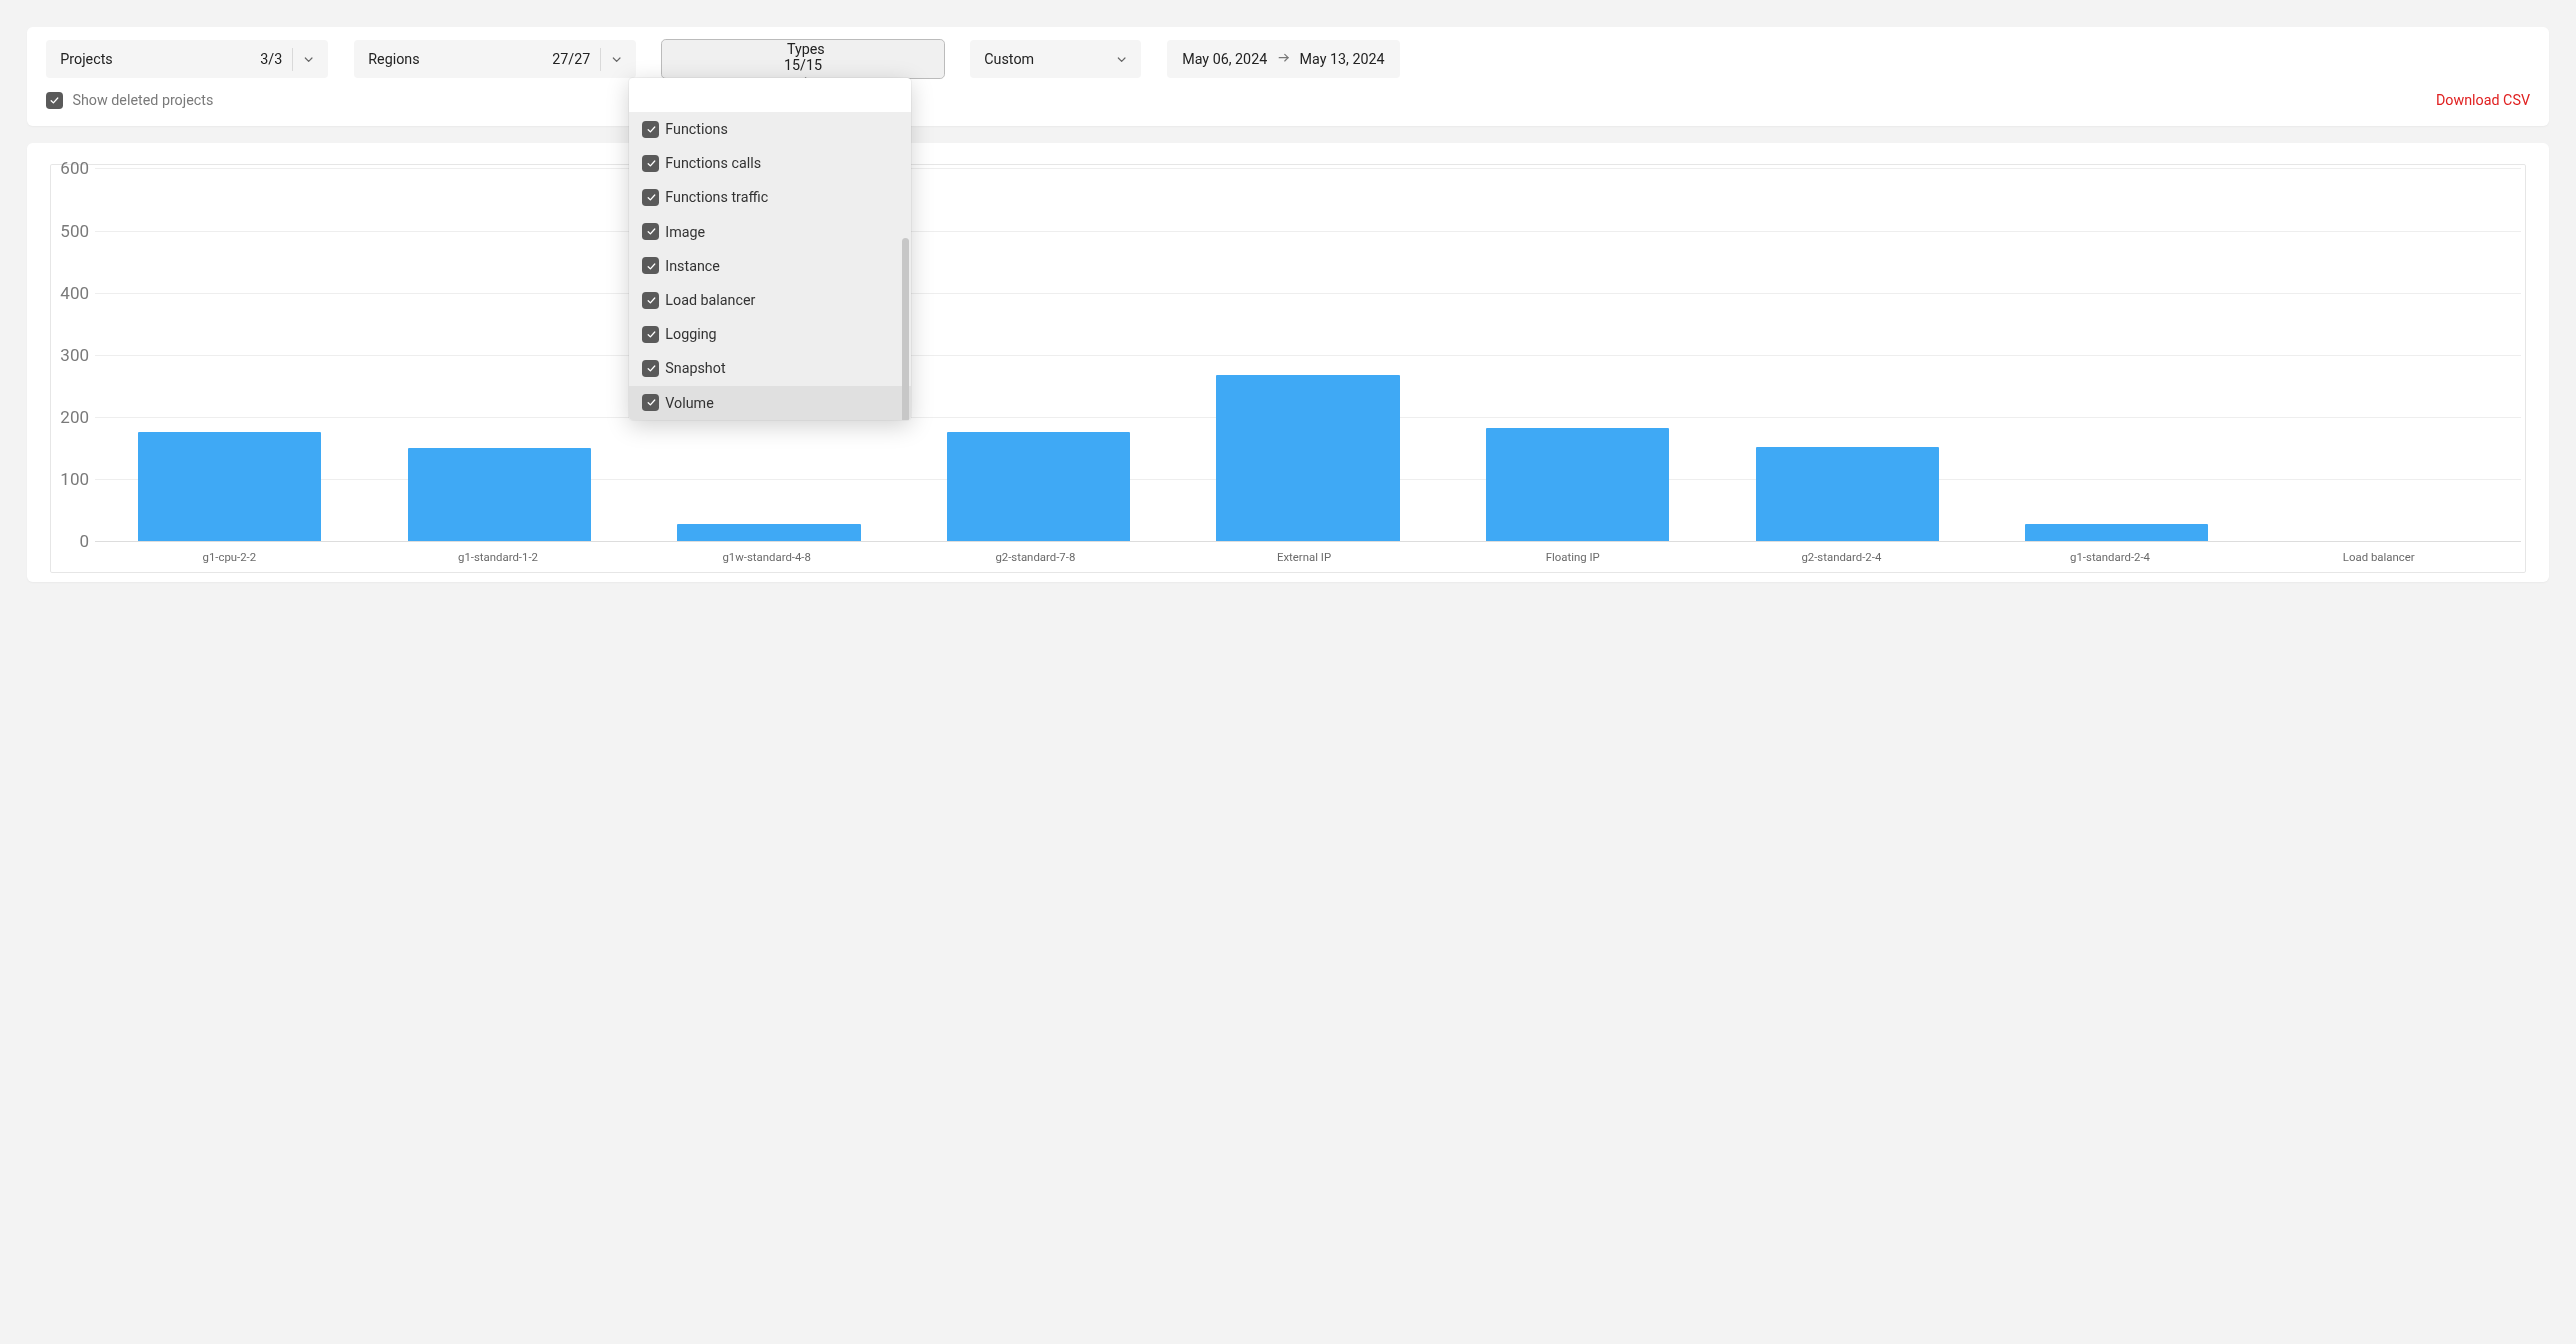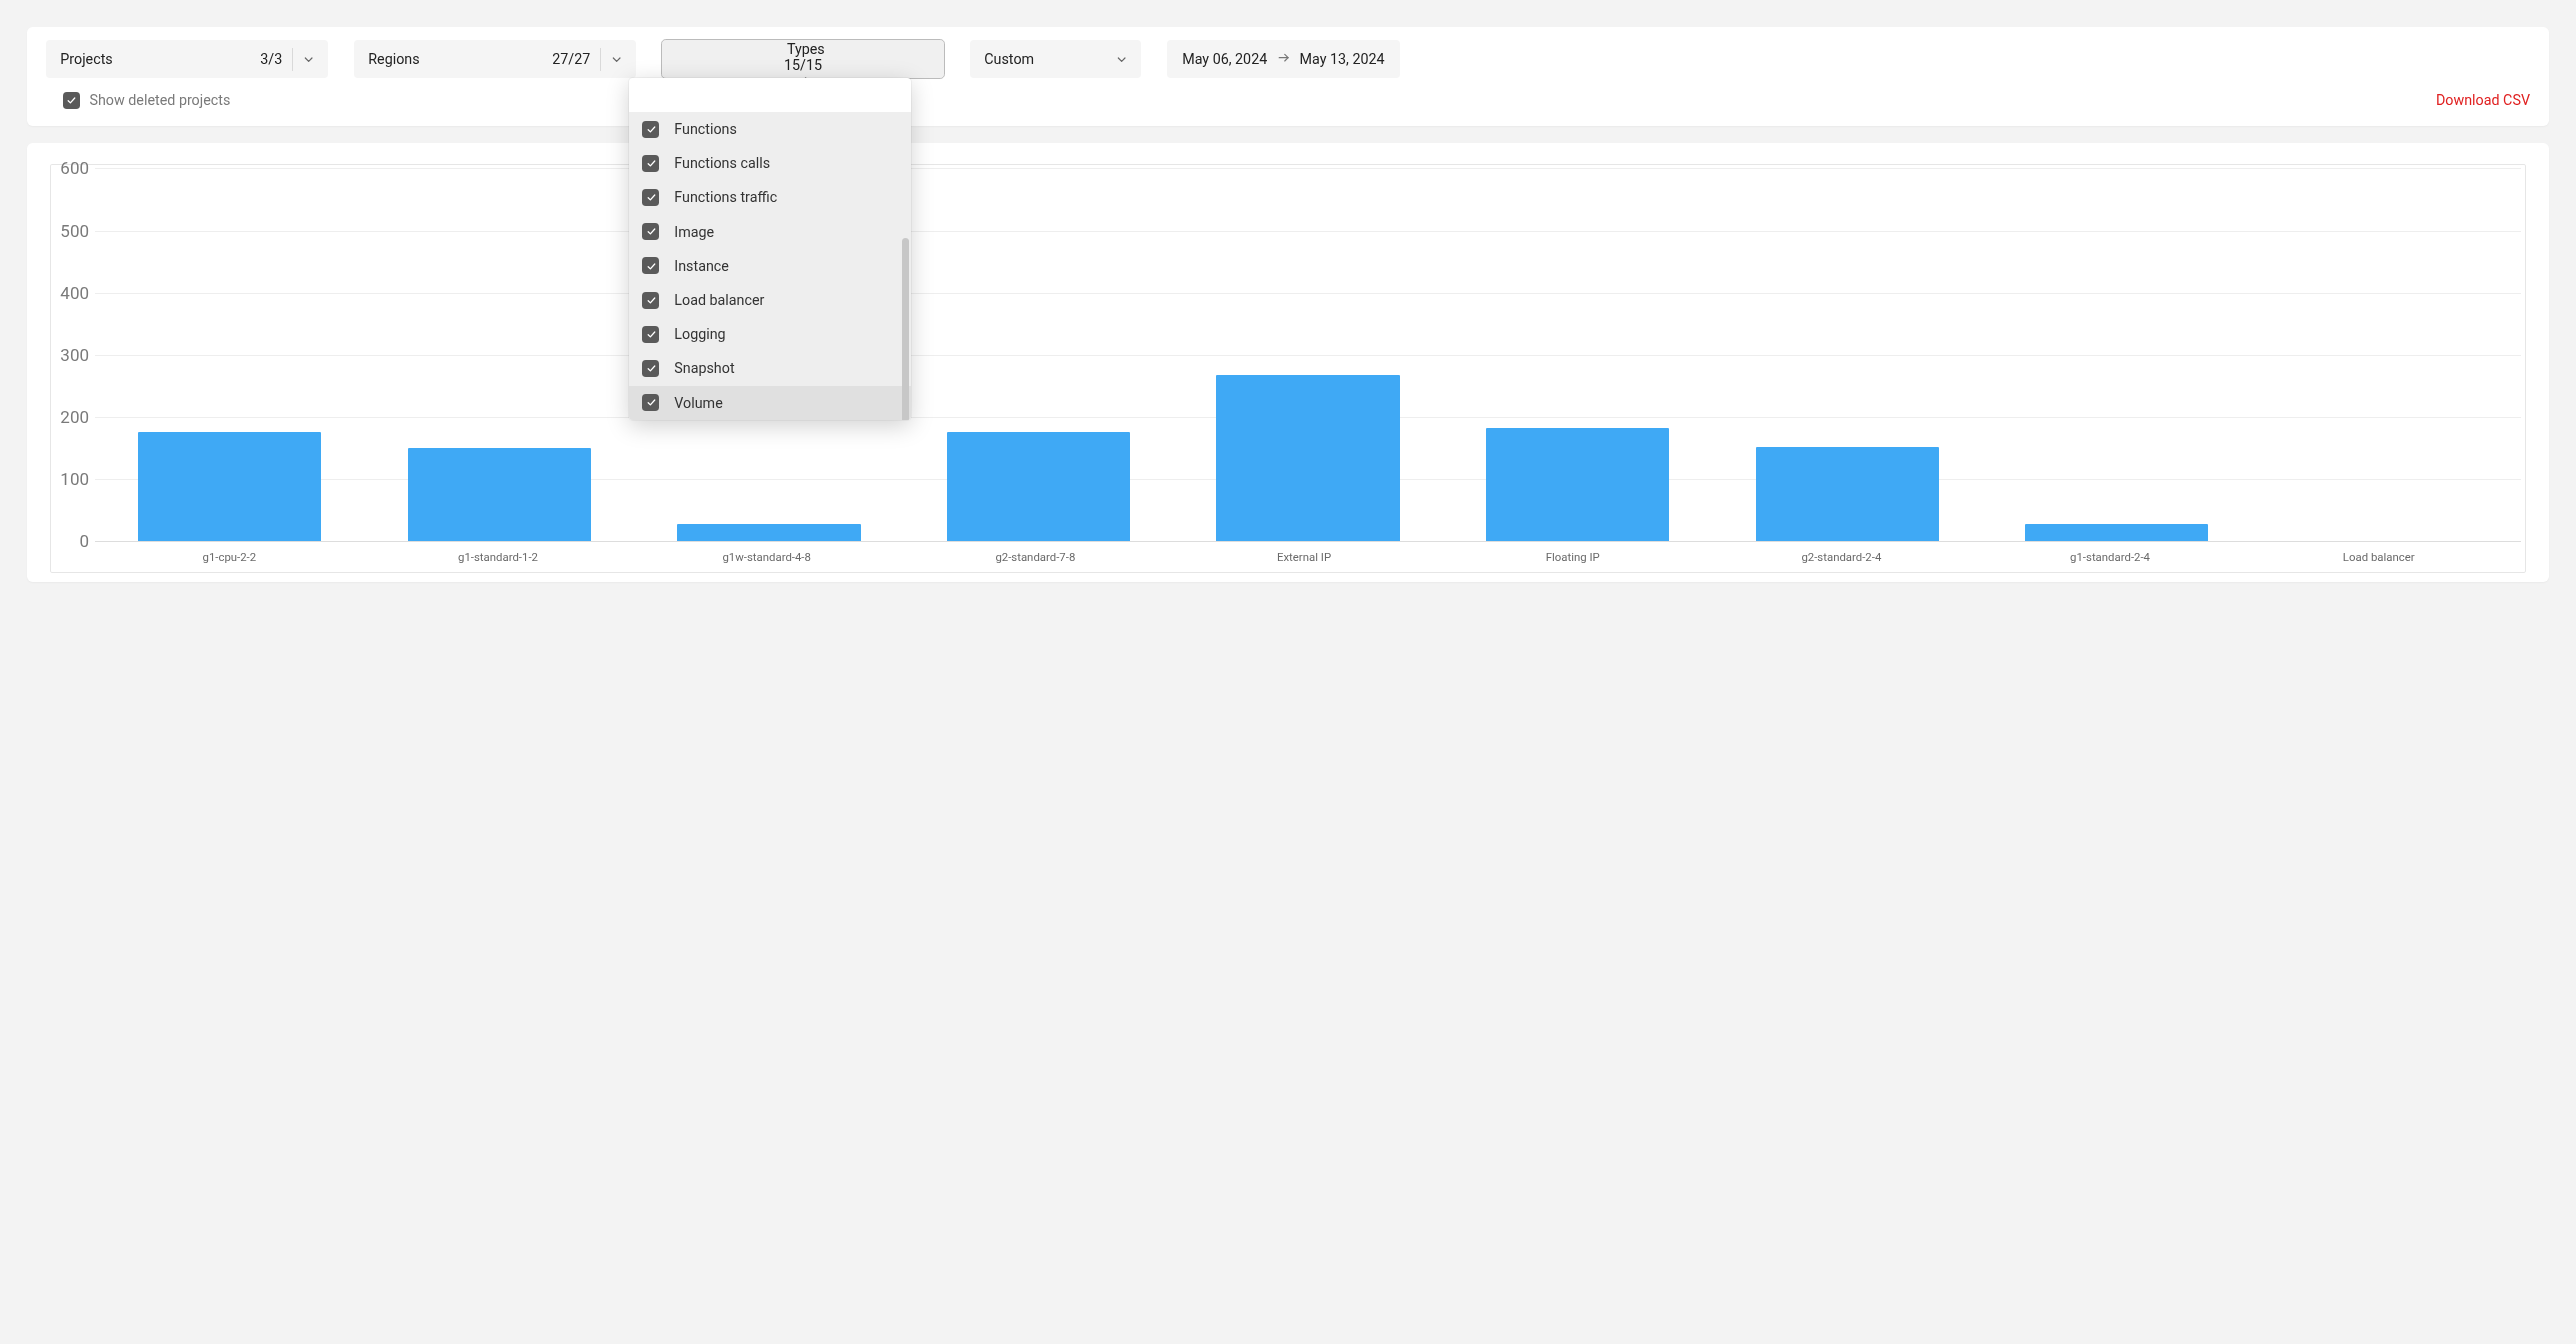--- a/index.html
+++ b/index.html
@@ -53,21 +53,21 @@
     border-radius:3.8px;
     height:38px;
     padding:0 15.2px;
     color:#222;
   }
   .date-pill .arrow { color:#777; }
   .row2 {
     display:flex; align-items:center; justify-content:space-between;
     margin-top:13.3px;
   }
-  .chk-row { display:flex; align-items:center; gap:9.5px; color:#7a7a7a;margin-left:17px; }
+  .chk-row { display:flex; align-items:center; gap:9.5px; color:#7a7a7a; }
   .chkbox {
     width:17px; height:17px; border-radius:3.8px; background:#5a5a5a;
     display:flex; align-items:center; justify-content:center; color:#fff;
   }
   .download-link { color:#e02020; cursor:pointer; }
   
   .dropdown-panel {
     position:absolute;
     top:51px;
     left:602px;
@@ -85,21 +85,21 @@
     max-height:347px;
     overflow:hidden;
     position:relative;
     background:#eeeeee;
   }
   .dropdown-scrollbar {
     position:absolute; right:1.9px; top:126px; width:7.6px; height:217px;
     background:#c7c7c7; border-radius:3.8px;
   }
   .dd-item {
-    display:flex; align-items:center; gap:15px;
+    display:flex; align-items:center; gap:6px;
     padding:8.6px 13.3px;
     color:#333;
     cursor:pointer;
   }
   .dd-item.hover { background:#e0e0e0; }
   .dd-item .chkbox { background:#5a5a5a; }
   
   .chart-card {
     margin-top:17px;
     padding:0;

